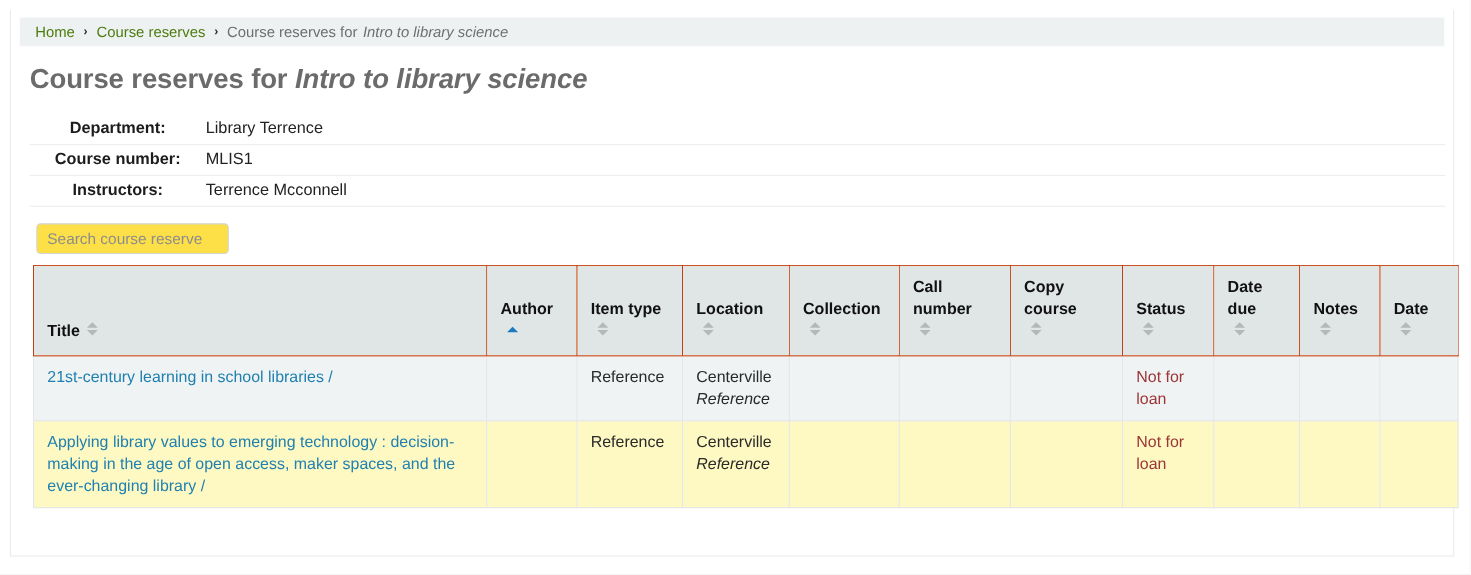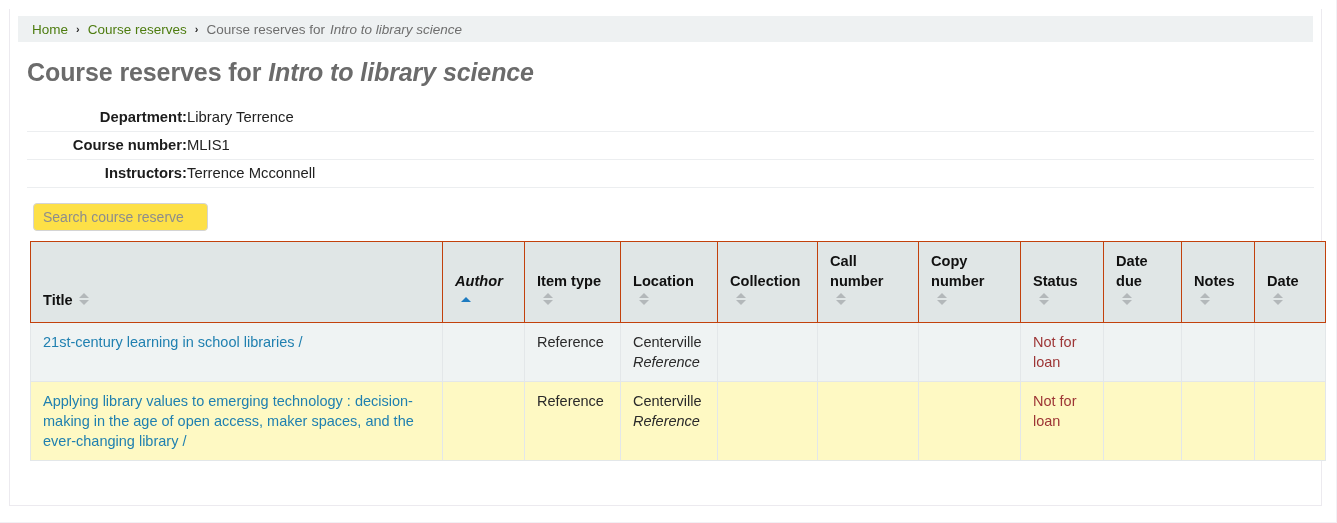--- a/index.html
+++ b/index.html
@@ -73,21 +73,21 @@
 
   
   table.info {
     margin: 17px 9px 0 17px;
     width: 1287px;
     border-collapse: collapse;
     font-size: 14.8px;
   }
   table.info tr { border-bottom: 1px solid #eceef0; }
   table.info th {
-    text-align: right;
+    text-align: center;
     font-weight: bold;
     color: #1c1c1c;
     padding: 5px 0 6px 0;
     width: 160px;
     vertical-align: top;
     white-space: nowrap;
   }
   table.info td {
     color: #222222;
     padding: 5px 0 6px 0;
@@ -164,21 +164,21 @@
   .title-link {
     color: #2080b0;
     text-decoration: none;
     margin-top: 32px;
   }
   .loc-sub { display: block; font-style: italic; color: #2a2a2a; }
   .status-notforloan { color: #9d3535; }
 
   
   .c-title   { width: 412px; }
-  .c-author  { width: 82px; font-style: italic; }
+  .c-author  { width: 82px; }
   .c-itemtype{ width: 96px; }
   .c-location{ width: 97px; }
   .c-collection{ width: 100px; }
   .c-callnum { width: 101px; }
   .c-copynum { width: 102px; }
   .c-status  { width: 83px; }
   .c-datedue { width: 78px; }
   .c-notes   { width: 73px; }
   .c-link    { width: 71px; }
 </style>
@@ -222,21 +222,21 @@
     <div class="table-wrap">
       <table class="reserves">
         <thead>
           <tr>
             <th class="c-title"><span class="th-inner">Title</span><span class="sort-ico"><i class="up"></i><i class="dn"></i></span></th>
             <th class="c-author"><span class="th-inner">Author</span><span class="sort-ico asc"><i class="up"></i></span></th>
             <th class="c-itemtype"><span class="th-inner">Item type</span><span class="sort-ico"><i class="up"></i><i class="dn"></i></span></th>
             <th class="c-location"><span class="th-inner">Location</span><span class="sort-ico"><i class="up"></i><i class="dn"></i></span></th>
             <th class="c-collection"><span class="th-inner">Collection</span><span class="sort-ico"><i class="up"></i><i class="dn"></i></span></th>
             <th class="c-callnum"><span class="th-inner">Call number</span><span class="sort-ico"><i class="up"></i><i class="dn"></i></span></th>
-            <th class="c-copynum"><span class="th-inner">Copy number</span><span class="sort-ico"><i class="up"></i><i class="dn"></i></span></th>
+            <th class="c-copynum"><span class="th-inner">Copy course</span><span class="sort-ico"><i class="up"></i><i class="dn"></i></span></th>
             <th class="c-status"><span class="th-inner">Status</span><span class="sort-ico"><i class="up"></i><i class="dn"></i></span></th>
             <th class="c-datedue"><span class="th-inner">Date due</span><span class="sort-ico"><i class="up"></i><i class="dn"></i></span></th>
             <th class="c-notes"><span class="th-inner">Notes</span><span class="sort-ico"><i class="up"></i><i class="dn"></i></span></th>
             <th class="c-link"><span class="th-inner">Date</span><span class="sort-ico"><i class="up"></i><i class="dn"></i></span></th>
           </tr>
         </thead>
         <tbody>
           <tr class="odd">
             <td><a href="#" class="title-link">21st-century learning in school libraries /</a></td>
             <td></td>

